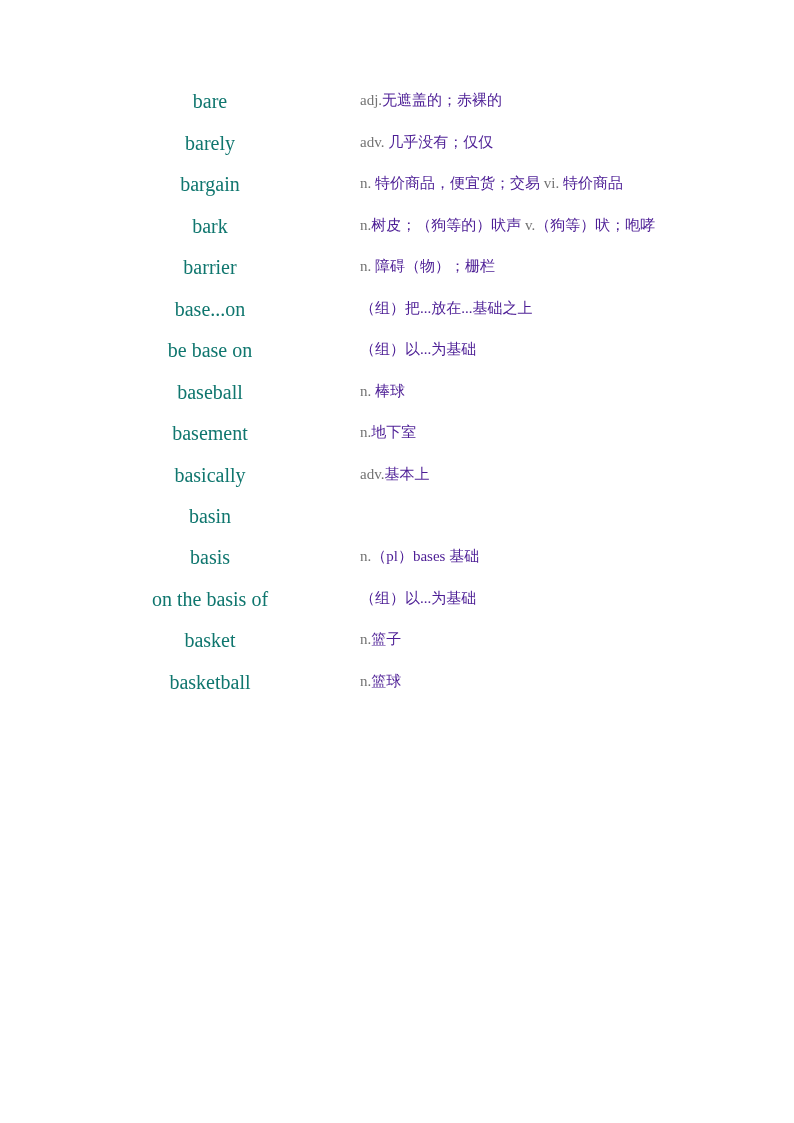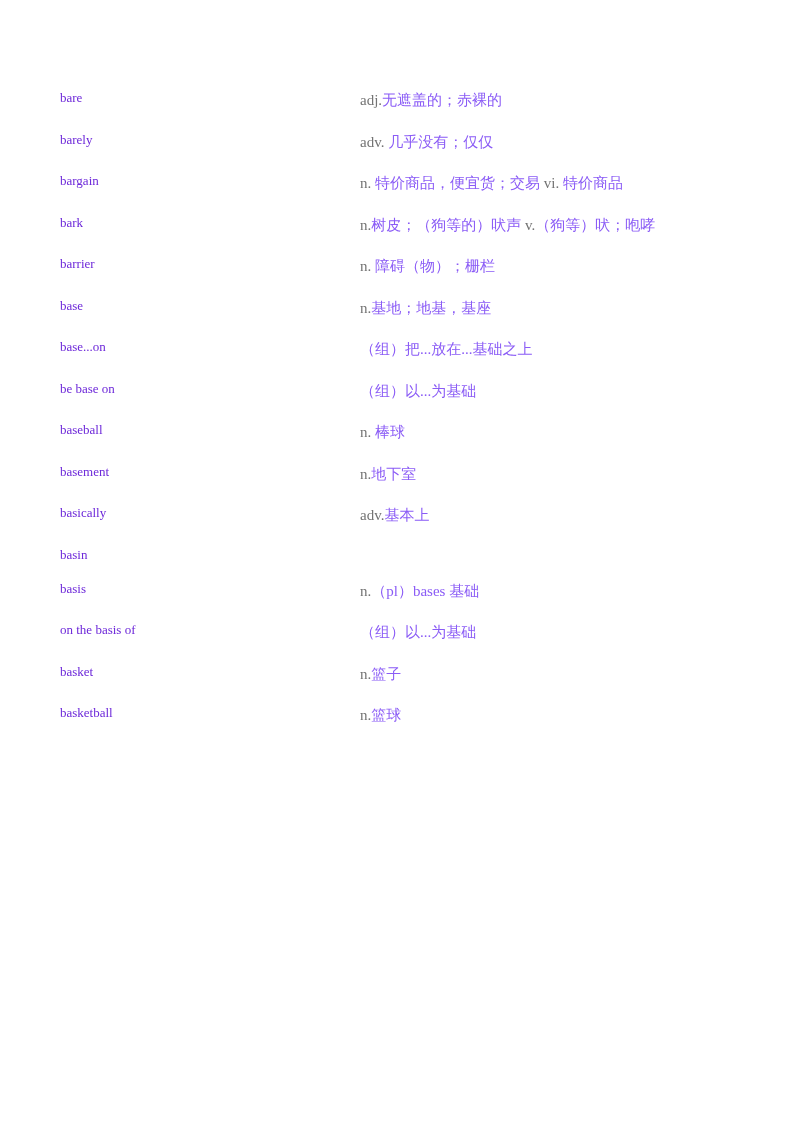--- a/index.html
+++ b/index.html
@@ -20,38 +20,39 @@
     .entry {
       display: flex;
       flex-direction: row;
       margin-bottom: 0;
       padding: 8px 0;
     }
 
     .entry-word {
       width: 300px;
       min-width: 300px;
-      color: #6d28d9;
-      font-size: 13px;
+      color: #0f766e;
+      font-size: 20px;
       padding-top: 2px;
+      text-align: center;
     }
 
     .entry-def {
       flex: 1;
       color: #c62828;
       font-size: 15px;
       line-height: 1.7;
     }
 
     .entry-def .part {
       color: #737373;
     }
 
     .entry-def .zh {
-      color: #8b5cf6;
+      color: #4c1d95;
     }
   </style>
 </head>
 <body>
 
 <div id="entries-container">
     <div class="entry">
       <div class="entry-word">bare</div>
       <div class="entry-def"><span class="part">adj.</span><span class="zh">无遮盖的；赤裸的</span></div>
     </div>
@@ -63,24 +64,20 @@
       <div class="entry-word">bargain</div>
       <div class="entry-def"><span class="part">n.</span><span class="zh"> 特价商品，便宜货；交易 </span><span class="part">vi.</span><span class="zh"> 特价商品</span></div>
     </div>
     <div class="entry">
       <div class="entry-word">bark</div>
       <div class="entry-def"><span class="part">n.</span><span class="zh">树皮；（狗等的）吠声 </span><span class="part">v.</span><span class="zh">（狗等）吠；咆哮</span></div>
     </div>
     <div class="entry">
       <div class="entry-word">barrier</div>
       <div class="entry-def"><span class="part">n.</span><span class="zh"> 障碍（物）；栅栏</span></div>
-    </div>
-    <div class="entry">
-      <div class="entry-word">base</div>
-      <div class="entry-def"><span class="part">n.</span><span class="zh">基地；地基，基座</span></div>
     </div>
     <div class="entry">
       <div class="entry-word">base...on</div>
       <div class="entry-def"><span class="zh">（组）把...放在...基础之上</span></div>
     </div>
     <div class="entry">
       <div class="entry-word">be base on</div>
       <div class="entry-def"><span class="zh">（组）以...为基础</span></div>
     </div>
     <div class="entry">

